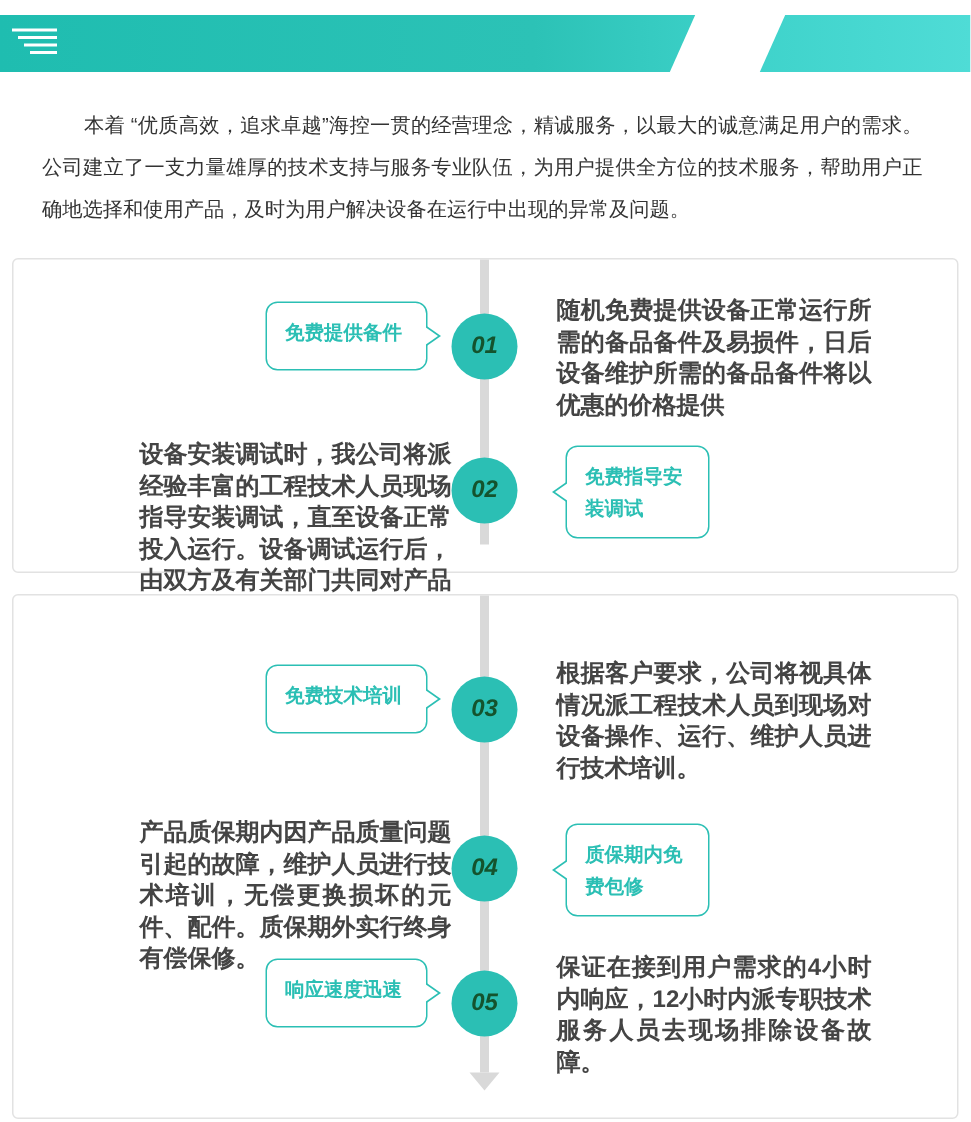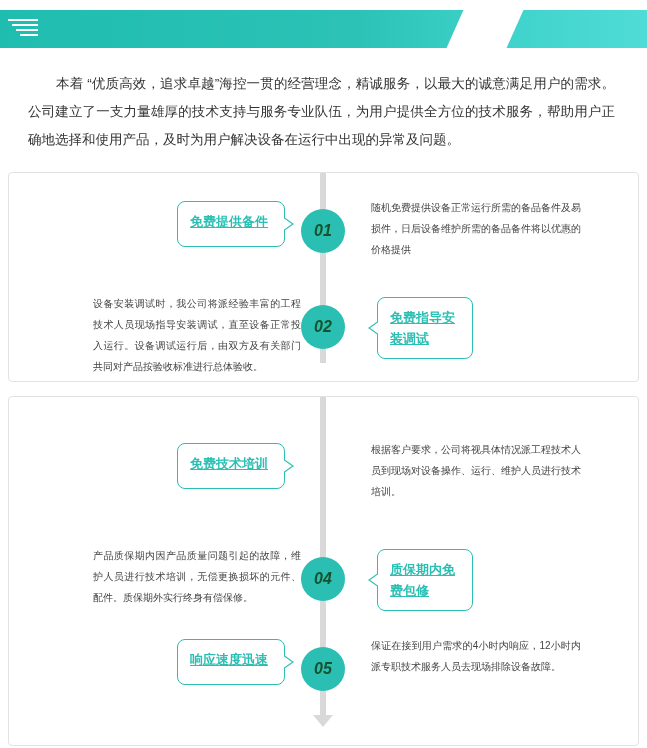--- a/index.html
+++ b/index.html
@@ -142,21 +142,20 @@
     border: 1px solid #2bbfb4;
     border-radius: 8px;
     color: #2bbfb4;
     font-size: 13px;
     font-weight: bold;
     line-height: 21px;
     padding: 9px 12px;
     box-sizing: border-box;
     background: #fff;
     z-index: 2;
-    text-decoration: underline;
   }
   .callout.left {
     left: 168px;
     width: 108px;
     min-height: 46px;
   }
   .callout.right {
     left: 368px;
     width: 96px;
     min-height: 46px;
@@ -205,24 +204,25 @@
     width: 0; height: 0;
     border-top: 7px solid transparent;
     border-bottom: 7px solid transparent;
     border-right: 10px solid #ffffff;
     z-index: 1;
   }
 
   
   .desc {
     position: absolute;
-    font-size: 10px;
+    font-size: 16px;
     line-height: 21px;
     color: #444;
     text-align: justify;
+    font-weight: bold;
   }
   .desc.right { left: 362px; top: -2px; width: 210px; }
   .desc.left  { left: 68px;  top: -2px; width: 208px; text-align: justify; margin-left: 16px; }
 </style>
 </head>
 <body>
 
 <div class="header">
   <div class="header-bar"></div>
   <div class="header-notch"></div>
@@ -252,20 +252,21 @@
     <div class="callout right">免费指导安装调试</div>
   </div>
 </div>
 
 <div class="panel p2">
   <div class="rail" style="top:0; height:318px;"></div>
   <div class="rail-arrow" style="top:318px;"></div>
 
   <div class="row" style="top:44px;">
     <div class="callout left">免费技术培训</div>
+    <div class="num">03</div>
     <div class="desc right">根据客户要求，公司将视具体情况派工程技术人员到现场对设备操作、运行、维护人员进行技术培训。</div>
   </div>
 
   <div class="row" style="top:150px;">
     <div class="desc left">产品质保期内因产品质量问题引起的故障，维护人员进行技术培训，无偿更换损坏的元件、配件。质保期外实行终身有偿保修。</div>
     <div class="num">04</div>
     <div class="callout right">质保期内免费包修</div>
   </div>
 
   <div class="row" style="top:240px;">

